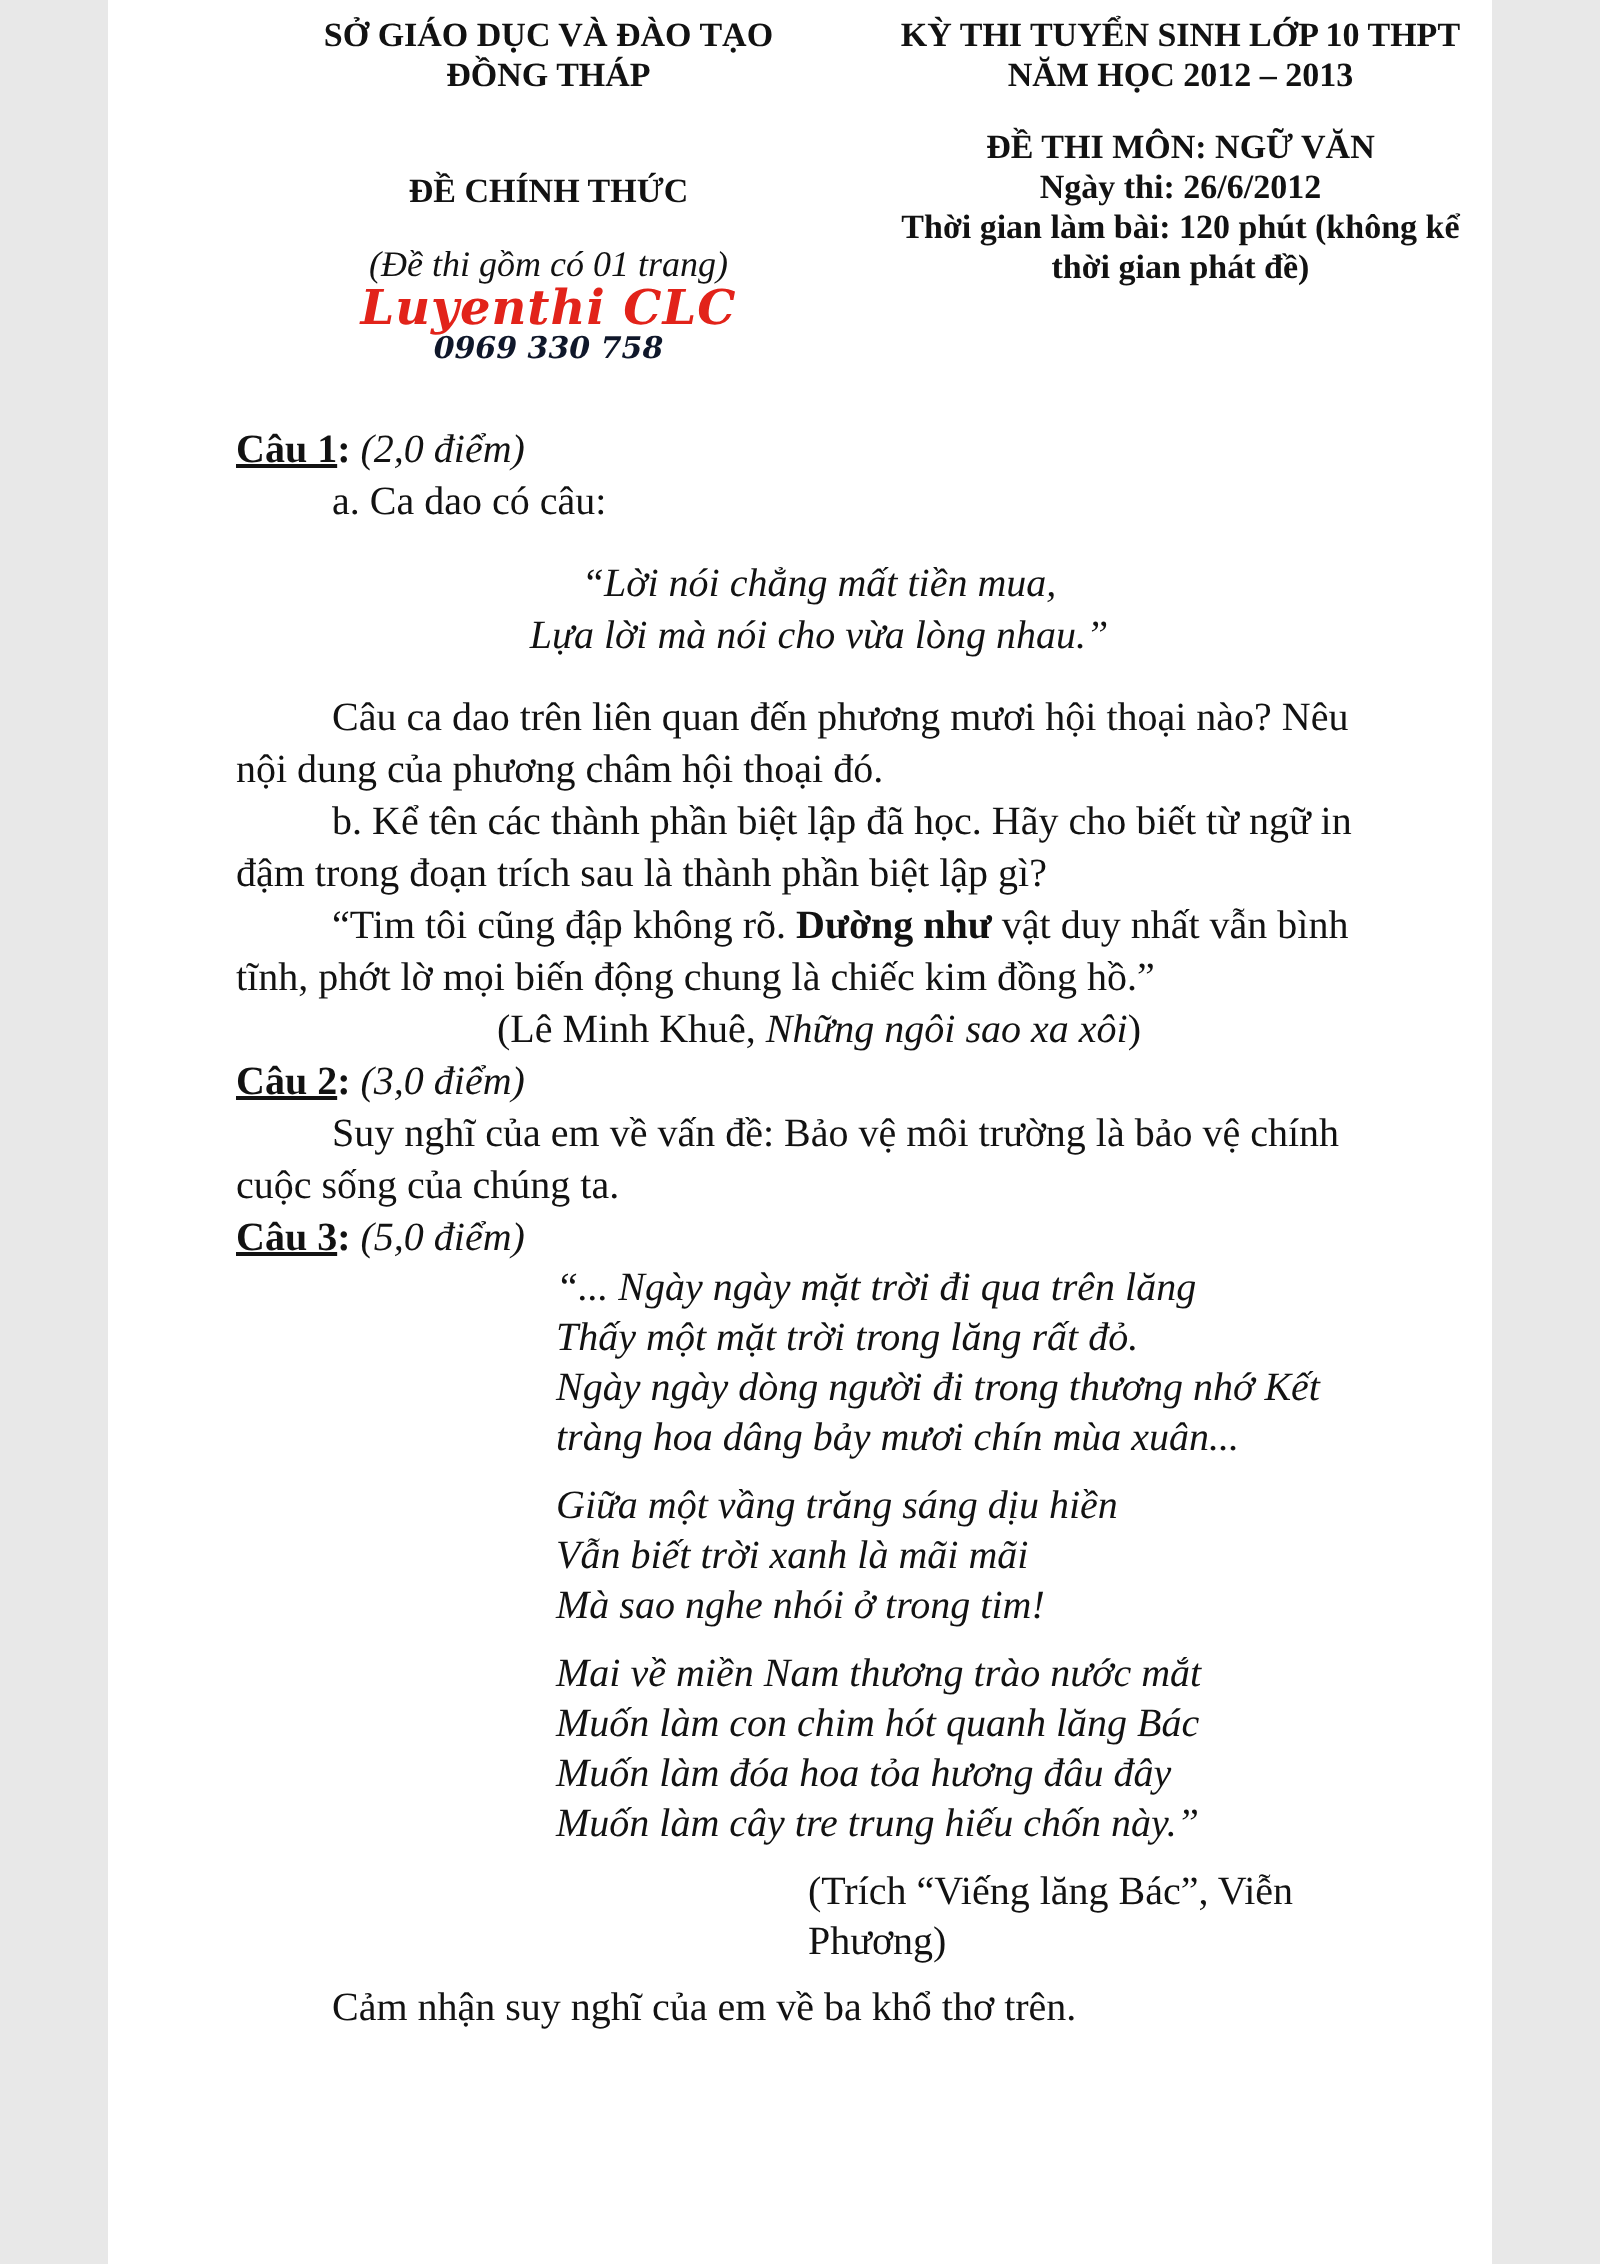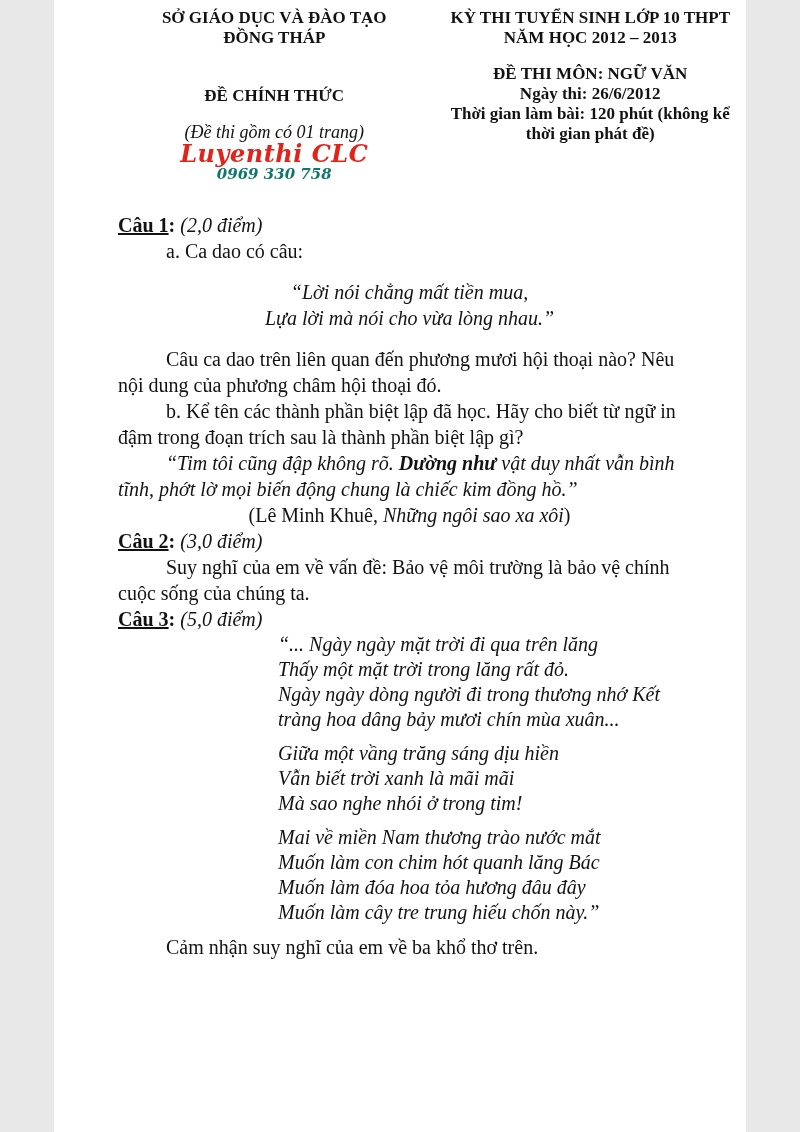--- a/index.html
+++ b/index.html
@@ -22,21 +22,21 @@
   .duration { padding:0 8px; }
 
   main { margin-top:30px; padding-left:64px; padding-right:45px;
          font-size:20px; line-height:26px; }
   .q-heading { margin-top:0; }
   .q-label { font-weight:bold; text-decoration:underline; }
   .q-colon { font-weight:bold; }
   .q-points { font-style:italic; }
   .para { text-indent:48px; }
   .verse { text-align:center; font-style:italic; margin:15px 0; }
-  .quote { font-style:italic; }
+  .quote { }
   .quote .bold-term { font-weight:bold; }
   .source-right { text-align:center; }
   .source-title { font-style:italic; }
   .sec-gap { }
   .poem { margin-left:160px; font-style:italic; line-height:25px; }
   .stanza { margin-bottom:9px; }
   .poem-source { margin-left:286px; font-style:normal; line-height:25px; }
   .final-prompt { margin-top:7px; }
 </style>
 </head>
@@ -44,21 +44,21 @@
 
 <div class="page">
 
   <header class="header">
     <div class="header-left">
       <div class="hline">SỞ GIÁO DỤC VÀ ĐÀO TẠO</div>
       <div class="hline">ĐỒNG THÁP</div>
       <div class="hline exam-type">ĐỀ CHÍNH THỨC</div>
       <div class="page-note">(Đề thi gồm có 01 trang)</div>
       <div class="brand" style="color:#e2231a">Luyenthi CLC</div>
-      <div class="phone" style="color:#0f766e">0969 330 758</div>
+      <div class="phone" style="color:#0f172a">0969 330 758</div>
     </div>
     <div class="header-right">
       <div class="hline">KỲ THI TUYỂN SINH LỚP 10 THPT</div>
       <div class="hline">NĂM HỌC 2012 – 2013</div>
       <div class="hline subject">ĐỀ THI MÔN: NGỮ VĂN</div>
       <div class="hline">Ngày thi: 26/6/2012</div>
       <div class="hline duration">Thời gian làm bài: 120 phút (không kể thời gian phát đề)</div>
     </div>
   </header>
 
@@ -98,17 +98,18 @@
           <div>Mà sao nghe nhói ở trong tim!</div>
         </div>
         <div class="stanza">
           <div>Mai về miền Nam thương trào nước mắt</div>
           <div>Muốn làm con chim hót quanh lăng Bác</div>
           <div>Muốn làm đóa hoa tỏa hương đâu đây</div>
           <div>Muốn làm cây tre trung hiếu chốn này.”</div>
         </div>
       </div>
 
+      <p class="poem-source">(Trích “Viếng lăng Bác”, Viễn Phương)</p>
       <p class="para final-prompt">Cảm nhận suy nghĩ của em về ba khổ thơ trên.</p>
     </section>
 
   </main>
 </div>
 
 </body></html>

